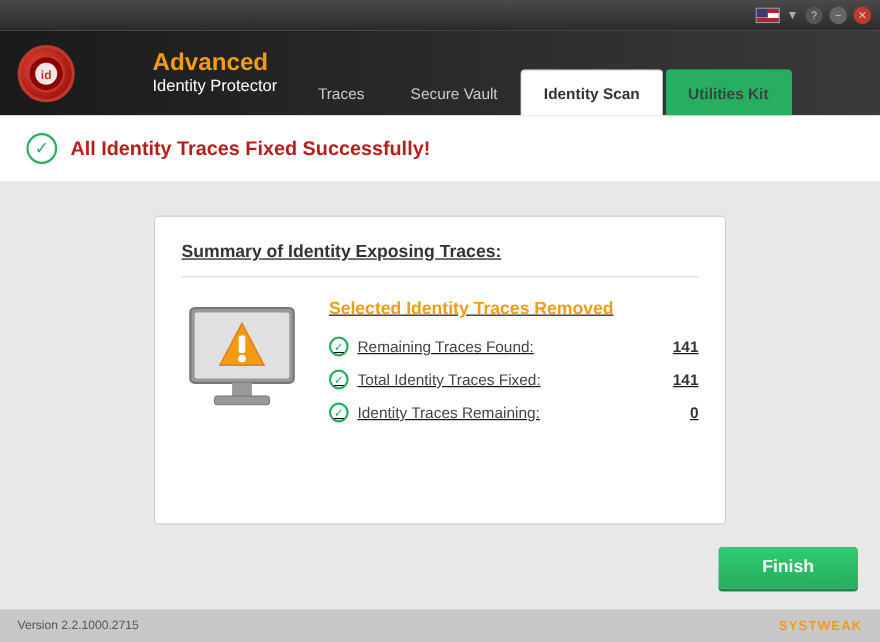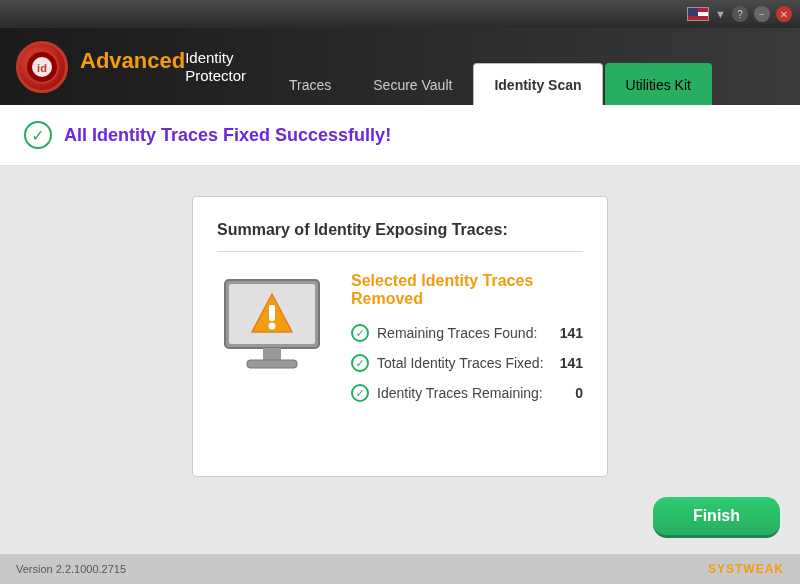--- a/index.html
+++ b/index.html
@@ -75,21 +75,21 @@
       border-radius: 50%;
       border: 3px solid #c0392b;
       display: flex;
       align-items: center;
       justify-content: center;
       margin-right: 12px;
       flex-shrink: 0;
     }
     .app-name {
       display: flex;
-      flex-direction: row;
+      flex-direction: column;
     }
     .app-name-advanced {
       color: #f39c12;
       font-size: 22px;
       font-weight: bold;
       line-height: 1.1;
     }
     .app-name-sub {
       color: white;
       font-size: 15px;
@@ -118,22 +118,22 @@
       transition: background 0.2s;
     }
     .nav-tab.active {
       background: white;
       color: #333;
       font-weight: 600;
       border-color: #bbb;
     }
     .nav-tab.utilities {
       background: #27ae60;
-      color: #000000;
-      font-weight: 400;
+      color: #404040;
+      font-weight: 700;
       border-color: #27ae60;
       margin-left: 2px;
     }
 
     
     .main-content {
       background: #e8e8e8;
       height: calc(584px - 28px - 77px - 30px);
       padding: 0;
       display: flex;
@@ -155,39 +155,40 @@
       border-radius: 50%;
       border: 2px solid #27ae60;
       display: flex;
       align-items: center;
       justify-content: center;
       color: #27ae60;
       font-size: 16px;
       flex-shrink: 0;
     }
     .success-text {
-      color: #6d28d9;
+      color: #b91c1c;
       font-size: 18px;
       font-weight: bold;
       text-align: center;
     }
 
     
     .content-area {
       flex: 1;
       padding: 30px 20px 20px;
       display: flex;
       justify-content: center;
     }
     .summary-card {
       background: white;
       border: 1px solid #ccc;
       border-radius: 4px;
-      width: 416px;
+      width: 520px;
       padding: 24px;
+      text-decoration: underline;
     }
     .summary-title {
       font-size: 16px;
       font-weight: 600;
       color: #333;
       border-bottom: 1px solid #ddd;
       padding-bottom: 12px;
       margin-bottom: 20px;
     }
     .summary-body {
@@ -272,21 +273,21 @@
       padding: 0 20px 16px;
       display: flex;
       justify-content: flex-end;
     }
     .finish-btn {
       background: linear-gradient(to bottom, #2ecc71, #27ae60);
       color: white;
       font-size: 16px;
       font-weight: bold;
       border: none;
-      border-radius: 14px;
+      border-radius: 4px;
       padding: 10px 40px;
       cursor: pointer;
       border-bottom: 3px solid #1e8449;
     }
   </style>
 </head>
 <body>
 
 <div class="title-bar">
   <div class="flag-icon"></div>

